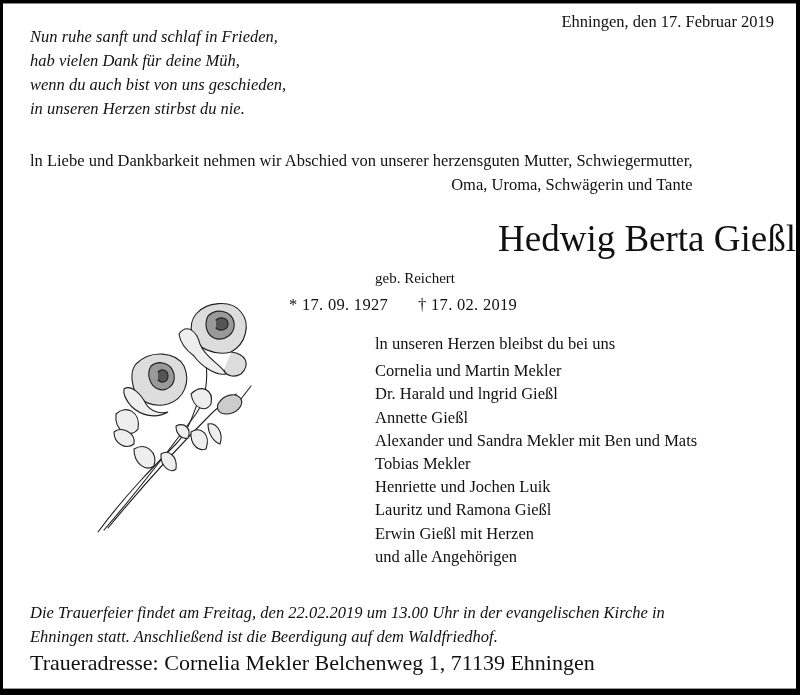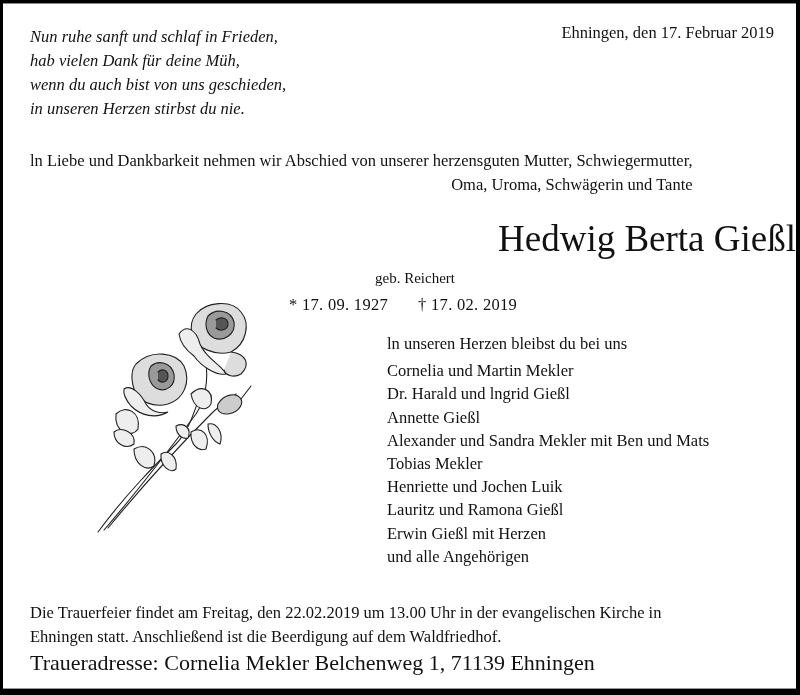--- a/index.html
+++ b/index.html
@@ -7,30 +7,30 @@
       width: 800px; height: 695px; background: #000; position: relative; overflow: hidden;
       font-family: "Liberation Serif", "DejaVu Serif", serif; color: #111;
     }
     .page {
       position: absolute; left: 3px; top: 3px; width: 793px; height: 686px;
       background: #fff; border-top: 1px solid #888; border-bottom: 1px solid #999;
       box-sizing: border-box;
     }
     .abs { position: absolute; white-space: nowrap; }
     .poem { left: 27px; top: 21px; font-style: italic; font-size: 16.5px; line-height: 24px; }
-    .place-date { right: 22px; top: 17px; font-size: 16.5px; line-height: 24px; margin-left: 38px; }
+    .place-date { right: 22px; top: 6px; font-size: 16.5px; line-height: 24px; margin-left: 38px; }
     .intro { left: 27px; top: 145px; font-size: 16.5px; line-height: 24px; text-align: right; }
     .name { left: 0; width: 793px; text-align: right; top: 212px; font-size: 37px; line-height: 46px; }
     .maiden { left: 348px; top: 263px; font-size: 15px; line-height: 22px; margin-left: 24px; }
     .dates { left: 286px; top: 290px; font-size: 16.5px; line-height: 22px; letter-spacing: 0.3px; }
     .dates .gap { display: inline-block; width: 30px; }
     .rose { left: 93px; top: 290px; width: 180px; height: 240px; }
-    .mourners { left: 372px; top: 328px; font-size: 16.5px; line-height: 23.2px; margin-left: 12px; }
+    .mourners { left: 372px; top: 328px; font-size: 16.5px; line-height: 23.2px; }
     .mourners .head { margin-bottom: 4px; }
-    .ceremony { left: 27px; top: 597px; font-size: 16.5px; line-height: 24px; }
+    .ceremony { left: 27px; top: 597px; font-size: 16.5px; line-height: 24px; font-style: italic; }
     .address { left: 27px; top: 647px; font-size: 22px; line-height: 24px; }
     .line { display: block; }
   </style>
 </head>
 <body>
 
 <div class="page">
 
   <div class="abs poem">
     <span class="line">Nun ruhe sanft und schlaf in Frieden,</span>

